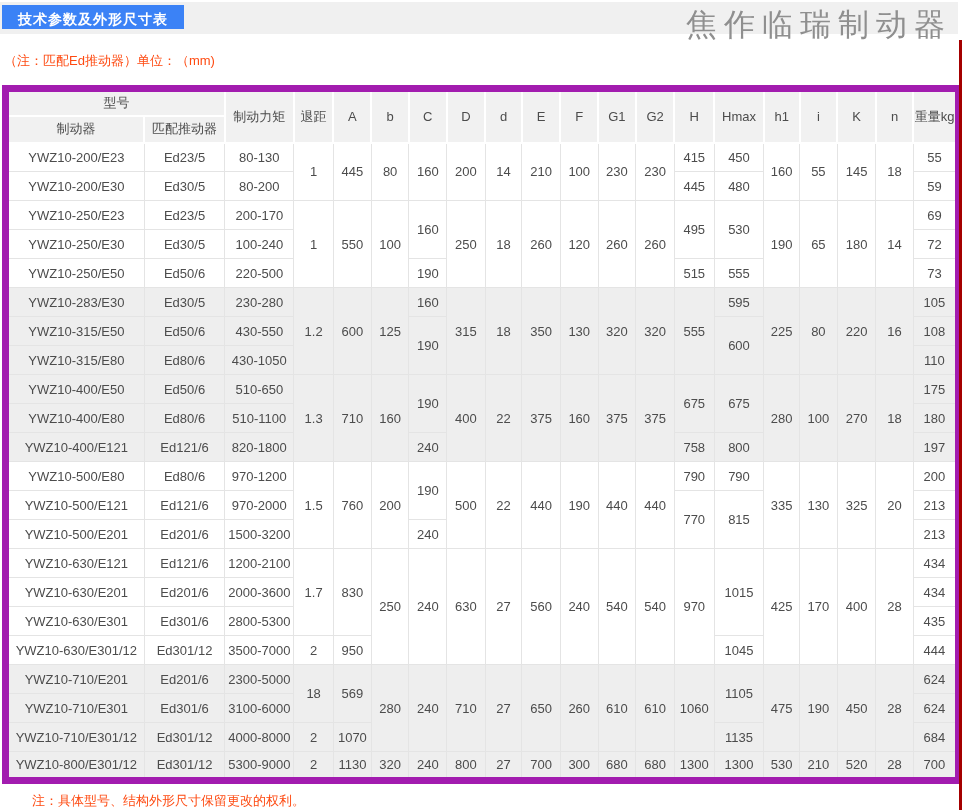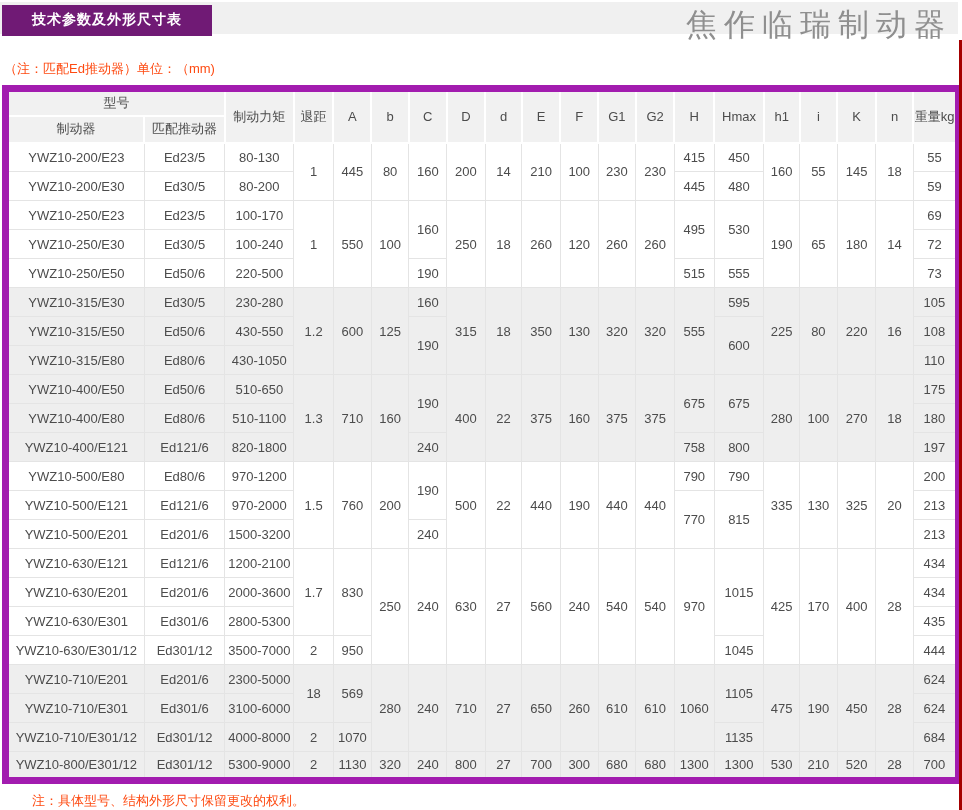--- a/index.html
+++ b/index.html
@@ -1,27 +1,27 @@
 <!DOCTYPE html>
 <html><head>
 <meta charset="utf-8">
 <style>
   * { margin:0; padding:0; box-sizing:border-box; }
   html,body { width:962px; height:810px; background:#ffffff; overflow:hidden;
               font-family:"Liberation Sans","DejaVu Sans",sans-serif; }
   .page { position:relative; width:962px; height:810px; background:#fff; }
 
   .top-strip { position:absolute; left:0; top:2px; width:958px; height:32px; background:#f0f0f0; }
-  .title-box { position:absolute; left:2px; top:5px; height:31px; background:#701a75;
+  .title-box { position:absolute; left:2px; top:5px; height:24px; background:#3b82f6;
                color:#ffffff; font-size:14px; font-weight:bold; line-height:29px;
-               padding:0 30px; letter-spacing:1px; }
+               padding:0 16px; letter-spacing:1px; }
   .watermark { position:absolute; right:10px; top:4px; font-family:"DejaVu Serif","Liberation Serif",serif;
                color:#8f8f8f; font-size:31px; letter-spacing:7px; white-space:nowrap; }
 
-  .unit-note { position:absolute; left:4px; top:60px; color:#fe4a11; font-size:13px; }
+  .unit-note { position:absolute; left:4px; top:52px; color:#fe4a11; font-size:13px; }
 
   .right-edge { position:absolute; right:0; top:40px; bottom:0; width:3px; background:#a40000; }
 
   table.spec { position:absolute; left:2px; top:85px; border-collapse:collapse;
                table-layout:fixed; }
   table.spec th, table.spec td { text-align:center; vertical-align:middle;
                font-size:13px; color:#4c4c4c; overflow:hidden; white-space:nowrap; }
   table.spec th { background:#f1f1f1; border:2px solid #ffffff; font-weight:normal; height:27px; }
   table.spec td { background:#ffffff; border:1px solid #e4e4e4; height:29px; }
   table.spec td.shaded { background:#eeeeee; }
@@ -117,21 +117,21 @@
           <td>YWZ10-200/E30</td>
           <td>Ed30/5</td>
           <td>80-200</td>
           <td>445</td>
           <td>480</td>
           <td>59</td>
         </tr>
         <tr>
           <td>YWZ10-250/E23</td>
           <td>Ed23/5</td>
-          <td>100-170</td>
+          <td>200-170</td>
           <td rowspan="3">1</td>
           <td rowspan="3">550</td>
           <td rowspan="3">100</td>
           <td rowspan="2">160</td>
           <td rowspan="3">250</td>
           <td rowspan="3">18</td>
           <td rowspan="3">260</td>
           <td rowspan="3">120</td>
           <td rowspan="3">260</td>
           <td rowspan="3">260</td>
@@ -152,21 +152,21 @@
         <tr>
           <td>YWZ10-250/E50</td>
           <td>Ed50/6</td>
           <td>220-500</td>
           <td>190</td>
           <td>515</td>
           <td>555</td>
           <td>73</td>
         </tr>
         <tr>
-          <td class="shaded">YWZ10-315/E30</td>
+          <td class="shaded">YWZ10-283/E30</td>
           <td class="shaded">Ed30/5</td>
           <td class="shaded">230-280</td>
           <td rowspan="3" class="shaded">1.2</td>
           <td rowspan="3" class="shaded">600</td>
           <td rowspan="3" class="shaded">125</td>
           <td class="shaded">160</td>
           <td rowspan="3" class="shaded">315</td>
           <td rowspan="3" class="shaded">18</td>
           <td rowspan="3" class="shaded">350</td>
           <td rowspan="3" class="shaded">130</td>

